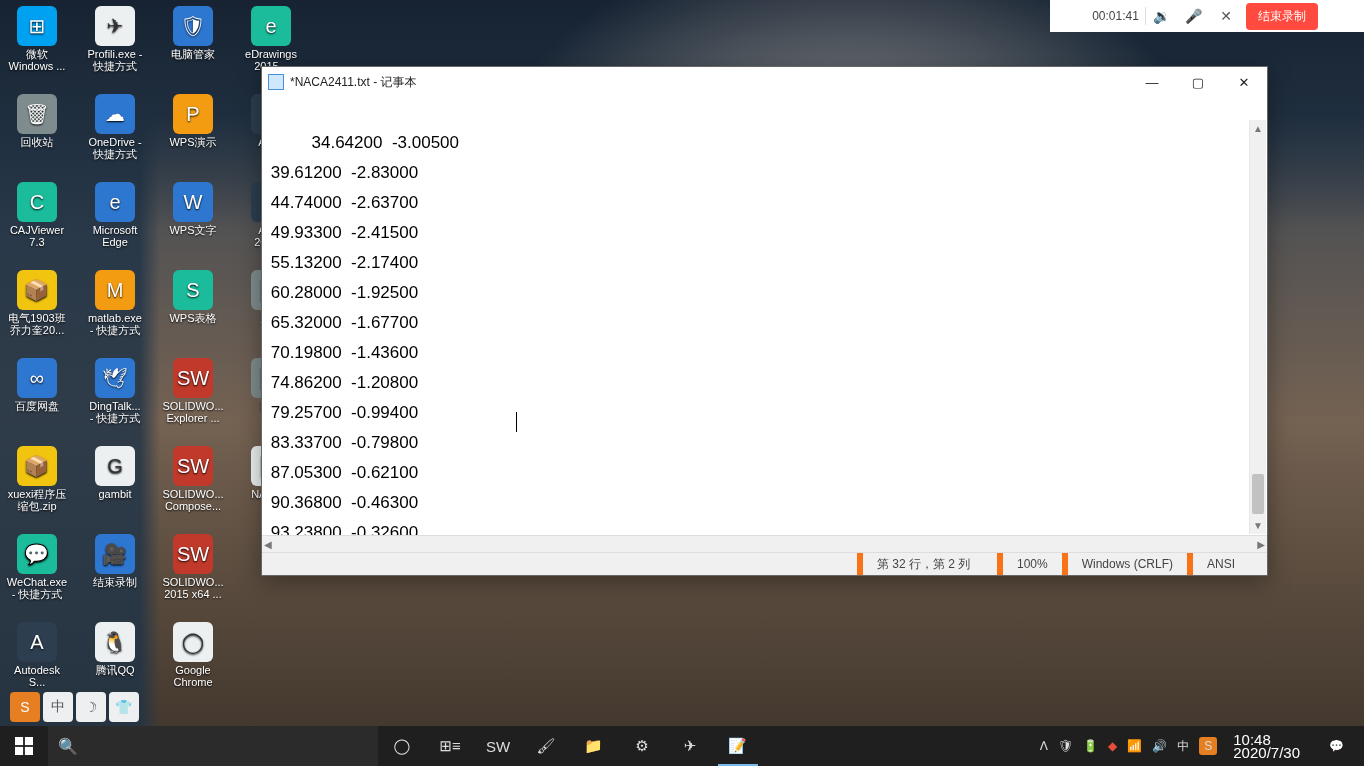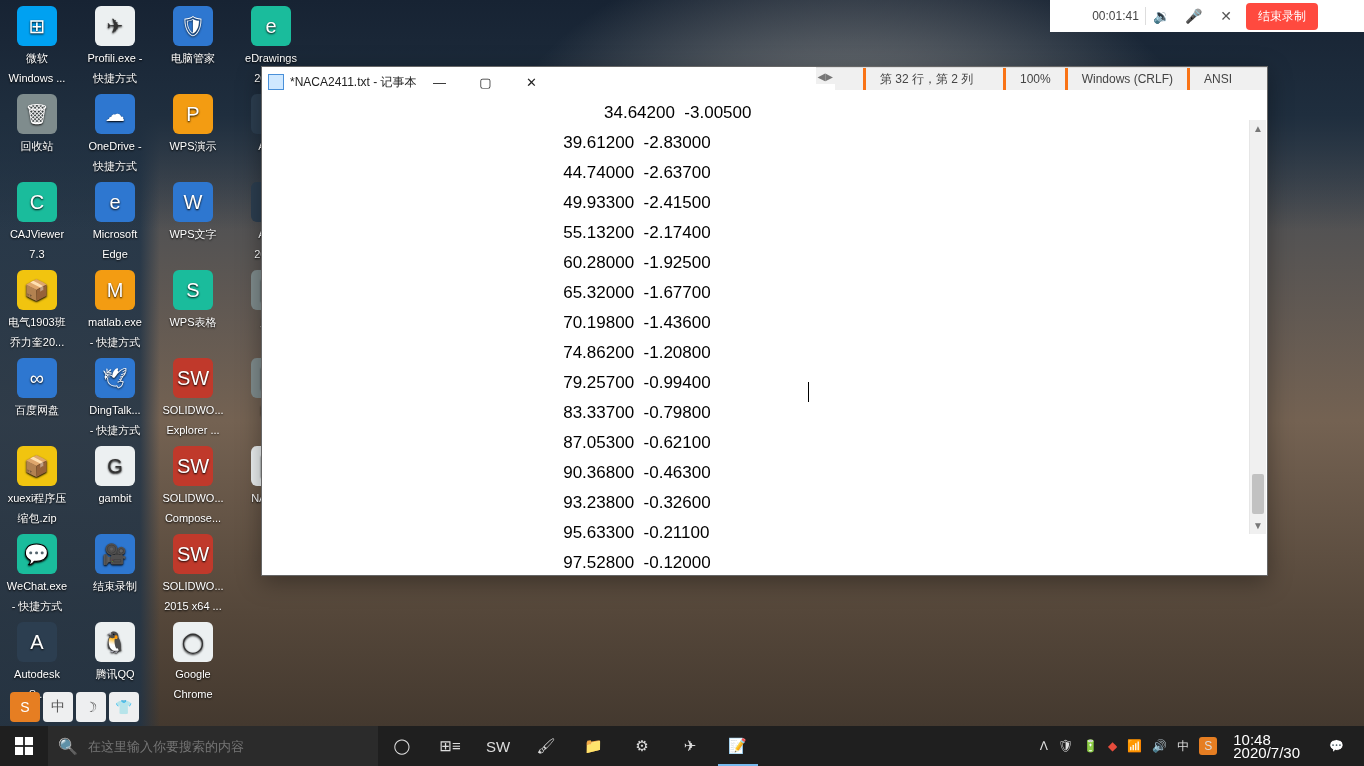--- a/index.html
+++ b/index.html
@@ -15,46 +15,46 @@
       linear-gradient(90deg, rgba(30,50,70,.8) 0 140px, transparent 160px),
       linear-gradient(0deg, #3e342b 0%, #55473a 20%, #746252 45%, #394654 90%);
   }
 
   
   .desktop { position:absolute; inset:0; padding:4px 6px; }
   .col { position:absolute; top:2px; width:74px; }
   .col0 { left:0; } .col1 { left:78px; } .col2 { left:156px; } .col3 { left:234px; }
   .dicon { width:74px; height:84px; text-align:center; color:#fff; font-size:11px; text-shadow:0 1px 2px #000; cursor:pointer; padding-top:4px; margin-bottom:4px; }
   .dicon .box { width:40px; height:40px; margin:0 auto 2px; border-radius:6px; display:flex; align-items:center; justify-content:center; font-size:20px; color:#fff; }
-  .dicon .lbl { line-height:20px; display:block; word-break:break-all; padding:0 2px; }
+  .dicon .lbl { line-height:12px; display:block; word-break:break-all; padding:0 2px; }
   .box.win {background:#00a1f1;} .box.orange{background:#f39c12;} .box.green{background:#1abc9c;}
   .box.grey{background:#7f8c8d;} .box.blue{background:#2e77d0;} .box.red{background:#c0392b;}
   .box.white{background:#ecf0f1;color:#333;} .box.yellow{background:#f1c40f;color:#333;}
   .box.dk{background:#2c3e50;}
 
   
   .recbar { position:absolute; top:0; right:0; height:32px; width:314px; background:#fff; display:flex; align-items:center; font-size:12px; color:#444; }
   .recbar .time { flex:0 0 95px; text-align:center;padding-left:36px; }
   .recbar .sep { width:1px; height:18px; background:#ddd; }
   .recbar .ico { width:32px; text-align:center; font-size:14px; cursor:pointer; color:#555; }
   .recbar .stop { margin:0 8px 0 4px; background:#ff4a3f; color:#fff; border-radius:4px; padding:5px 12px; font-size:12px; cursor:pointer; }
 
   
-  .notepad { position:absolute; left:261px; top:66px; width:1007px; height:510px; background:#fff; box-shadow:0 6px 22px rgba(0,0,0,.35); display:flex; flex-direction:row; border:1px solid #666; }
+  .notepad { position:absolute; left:261px; top:66px; width:1007px; height:510px; background:#fff; box-shadow:0 6px 22px rgba(0,0,0,.35); display:flex; flex-direction:column; border:1px solid #666; }
   .titlebar { height:30px; display:flex; align-items:center; padding-left:6px; font-size:12px; color:#222; }
   .titlebar .np-icon { width:16px;height:16px; background:#cfe8ff; border:1px solid #4a90d9; margin-right:6px; }
   .titlebar .spacer { flex:1; }
   .winbtn { width:46px; height:30px; display:flex; align-items:center; justify-content:center; color:#222; font-size:13px; cursor:pointer; }
   .menubar { height:22px; display:flex; align-items:center; gap:14px; padding-left:8px; font-size:12px; color:#222; border-top:1px solid #eee; }
   .menubar span{cursor:pointer;}
   .textarea { flex:1; overflow:auto; position:relative; font-family:"SimSun","Courier New",monospace; font-size:17px; line-height:29px; white-space:pre; padding:2px 4px 0; }
   .textarea .caret { position:absolute; left:254px; top:315px; width:1px; height:20px; background:#000; }
   .np-hscroll { height:17px; background:#f0f0f0; border-top:1px solid #ddd; display:flex; align-items:center; justify-content:space-between; padding:0 2px; color:#777; font-size:10px; }
   .status { height:23px; border-top:1px solid #ddd; background:#f0f0f0; display:flex; align-items:center; font-size:12px; color:#444; }
-  .status > div { padding:0 14px; border-left:3px solid #f97316; height:100%; display:flex; align-items:center; }
+  .status > div { padding:0 14px; border-left:6px solid #f97316; height:100%; display:flex; align-items:center; }
   .status .fill{flex:1; border:none;}
   .np-vscroll { position:absolute; right:1px; top:53px; bottom:41px; width:17px; background:#f0f0f0; border-left:1px solid #e6e6e6; }
   .np-vscroll .arr{height:17px;display:flex;align-items:center;justify-content:center;color:#777;font-size:10px;}
   .np-vscroll .thumb{position:absolute; left:2px; right:2px; bottom:20px; height:40px; background:#c2c2c2; border-radius:2px;}
 
   
   .taskbar { position:absolute; left:0; right:0; bottom:0; height:40px; background:#1f1f1f; display:flex; align-items:center; color:#fff; }
   .taskbar .start { width:48px; height:40px; display:flex; align-items:center; justify-content:center; cursor:pointer; }
   .taskbar .start svg{width:18px;height:18px;fill:#fff;}
   .taskbar .search { flex:0 0 330px; height:40px; background:#2b2b2b; display:flex; align-items:center; }
@@ -278,21 +278,20 @@
   <div class="start">
     <svg viewBox="0 0 20 20">
         <rect x="0" y="0" width="9" height="9"></rect>
         <rect x="11" y="0" width="9" height="9"></rect>
         <rect x="0" y="11" width="9" height="9"></rect>
         <rect x="11" y="11" width="9" height="9"></rect>
       </svg>
   </div>
   <div class="search">
     <div class="sicon">🔍</div>
-    <input placeholder="在这里输入你要搜索的内容" style="">
   </div>
   <div id="pins" style="display:flex;">
       <div class="tbtn">◯</div>
       <div class="tbtn">⊞≡</div>
       <div class="tbtn">SW</div>
       <div class="tbtn">🖌</div>
       <div class="tbtn">📁</div>
       <div class="tbtn">⚙</div>
       <div class="tbtn">✈</div>
       <div class="tbtn active">📝</div>

